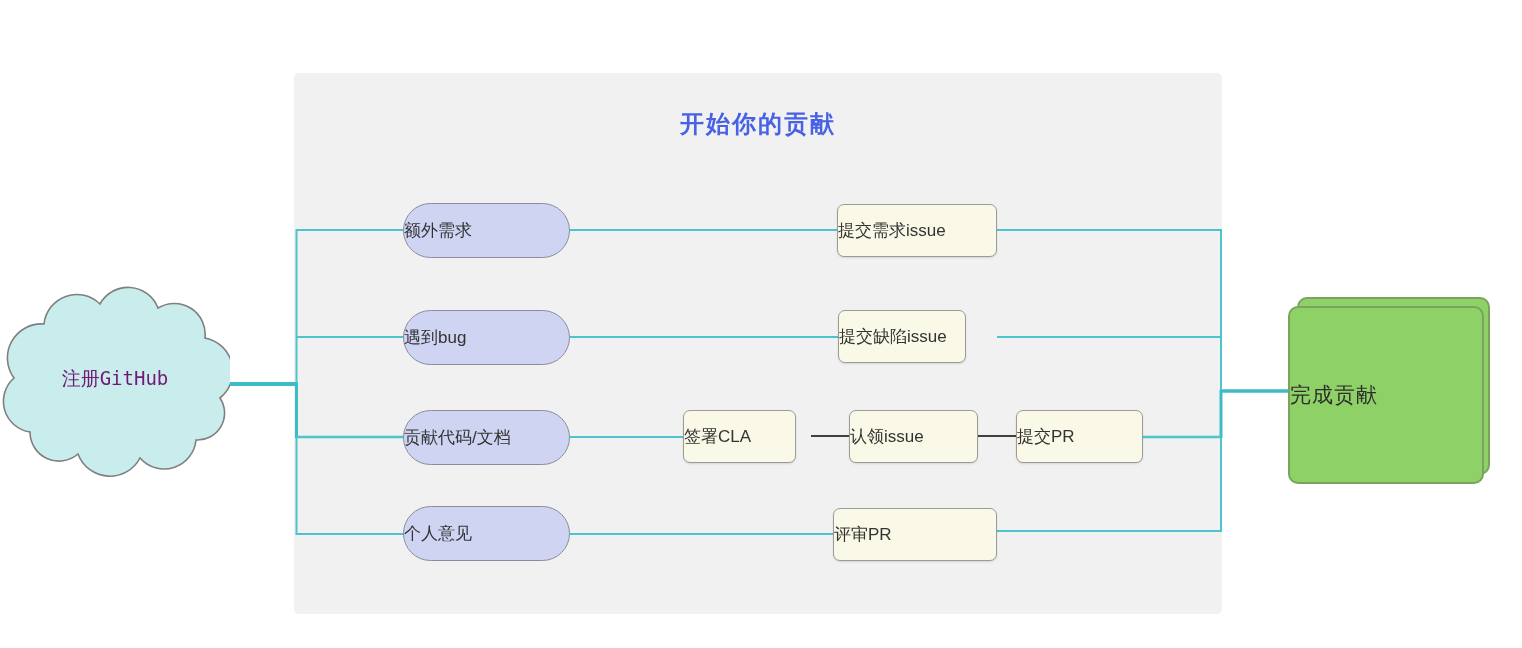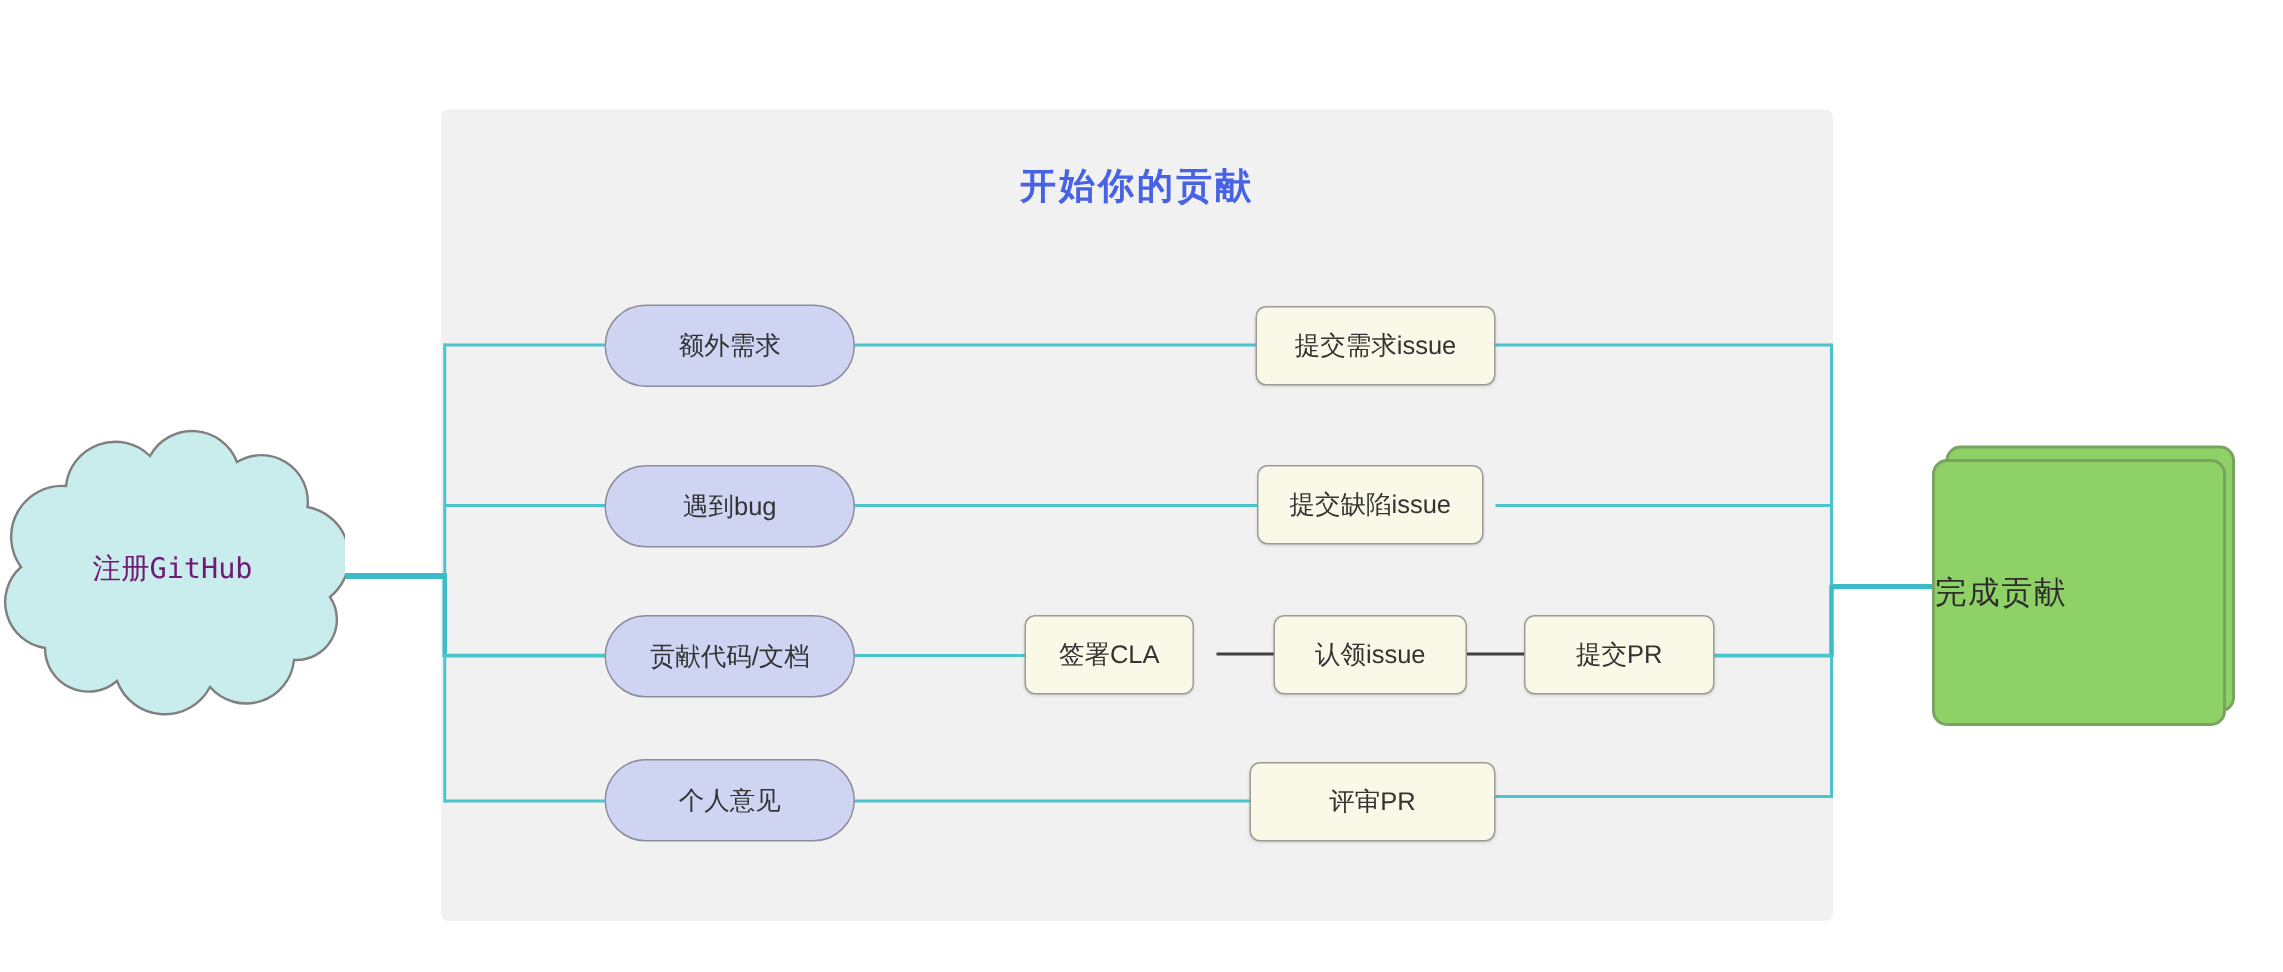--- a/index.html
+++ b/index.html
@@ -17,29 +17,29 @@
          background:var(--panel-bg);border-radius:5px;z-index:0;}
   .panel-title{position:absolute;left:294px;top:108px;width:928px;text-align:center;
          font-size:24px;font-weight:bold;color:var(--title);z-index:2;letter-spacing:2px;}
 
   svg.wires{position:absolute;left:0;top:0;width:1522px;height:648px;z-index:1;pointer-events:none;}
   .ln{stroke:var(--connector);stroke-width:2;fill:none;}
   .ln-thick{stroke:var(--connector-main);stroke-width:3;fill:none;}
   .ln-stub{stroke:var(--connector-main);stroke-width:4;fill:none;stroke-linecap:butt;}
   .ln-dark{stroke:var(--connector-dark);stroke-width:2;fill:none;}
 
-  .node{position:absolute;display:flex;align-items:center;justify-content:center;
+  .node{position:absolute;display:flex;align-items:center;
         text-align:center;z-index:2;font-size:17px;color:var(--node-text);cursor:default;}
   .pill{left:403px;width:167px;height:55px;background:var(--pill-bg);
         border:1.5px solid var(--pill-border);border-radius:28px;}
   .pill.r1{top:203px;} .pill.r2{top:310px;} .pill.r3{top:410px;} .pill.r4{top:506px;}
   .step{background:var(--step-bg);border:1.5px solid var(--step-border);border-radius:7px;
         box-shadow:0 1px 2px rgba(0,0,0,0.12);height:53px;}
   .step.s11{left:837px;top:204px;width:160px;}
-  .step.s21{left:838px;top:310px;width:151px;}
+  .step.s21{left:838px;top:310px;width:128px;}
   .step.s31{left:683px;top:410px;width:113px;}
   .step.s32{left:849px;top:410px;width:129px;}
   .step.s33{left:1016px;top:410px;width:127px;}
   .step.s41{left:833px;top:508px;width:164px;}
 
   .cloud-wrap{position:absolute;left:0;top:276px;width:230px;height:205px;z-index:2;}
   .cloud-wrap svg{position:absolute;left:0;top:0;}
   .cloud-label{position:absolute;left:0;top:0;width:230px;height:205px;display:flex;
         align-items:center;justify-content:center;font-size:19px;color:#701a75;
         font-family:"DejaVu Sans Mono","Liberation Mono",monospace;}

